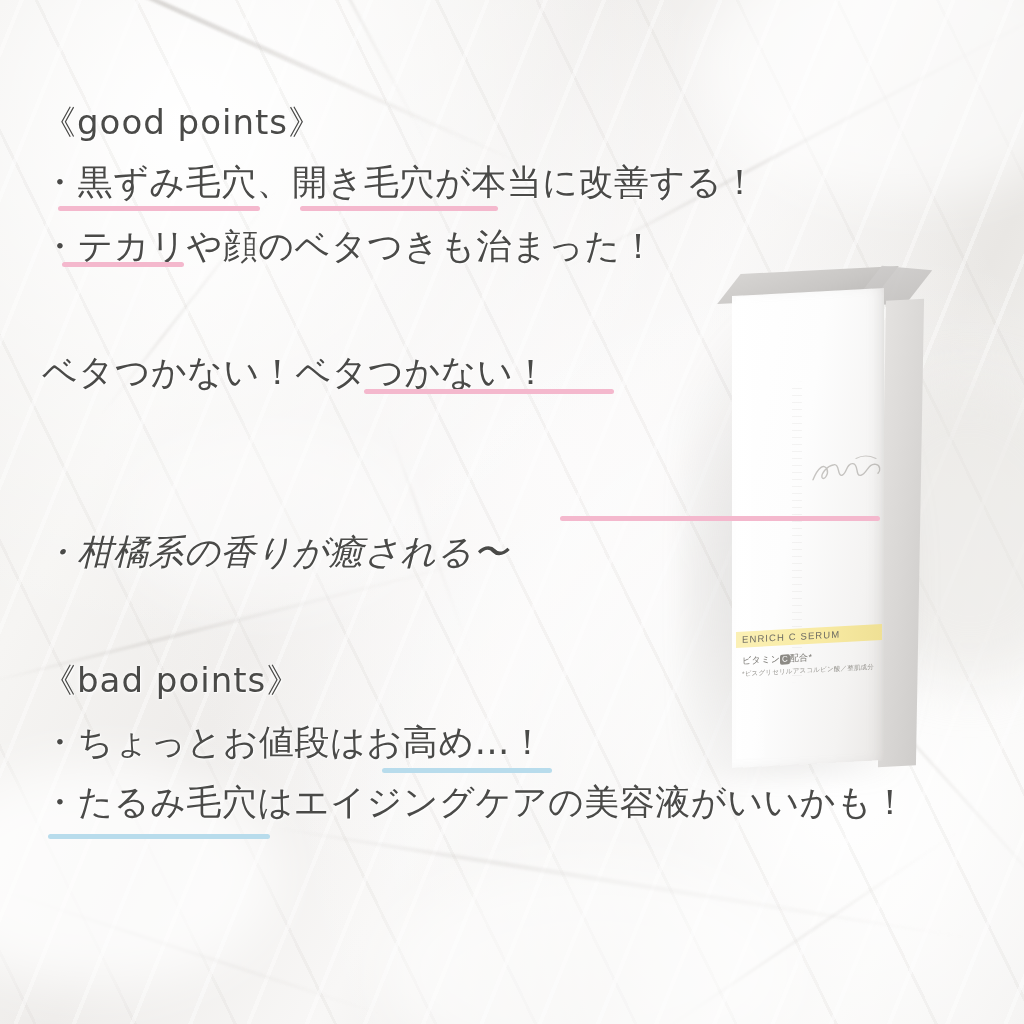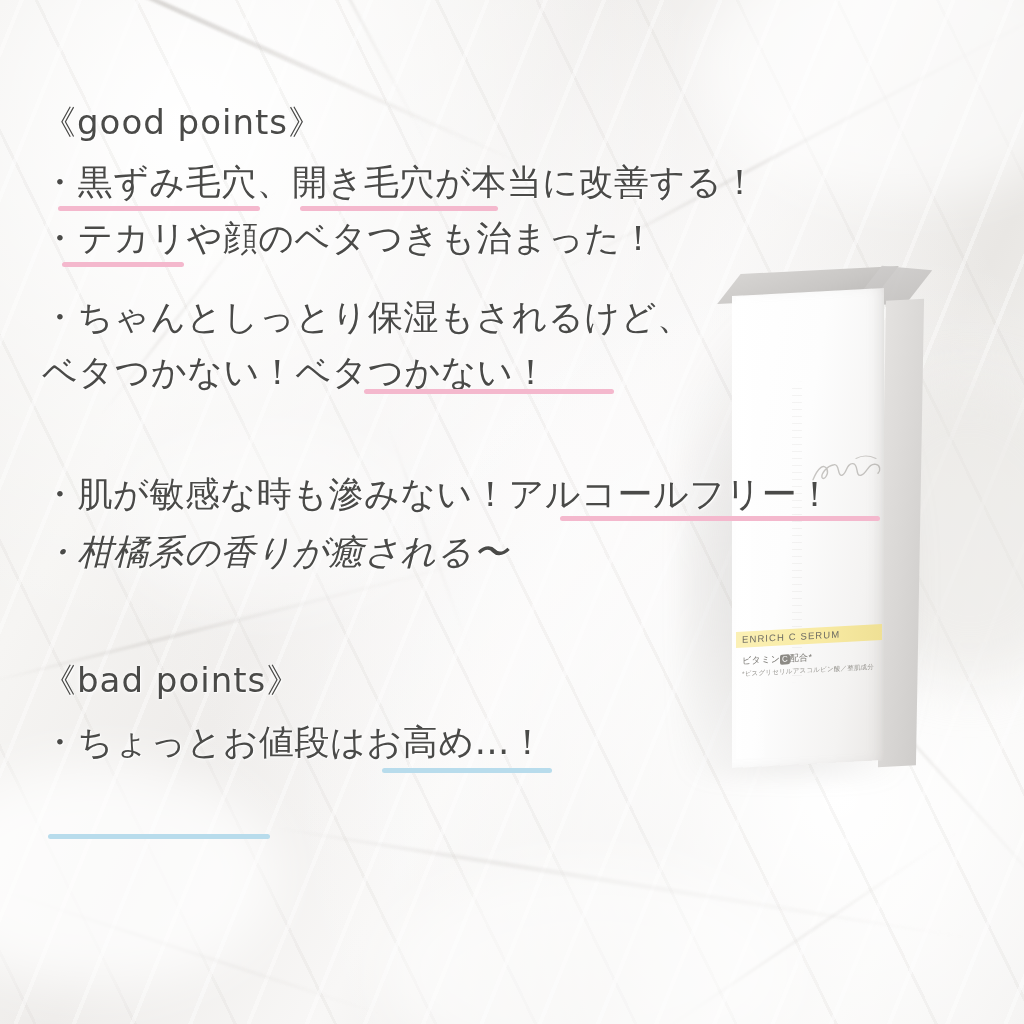--- a/index.html
+++ b/index.html
@@ -287,35 +287,34 @@
   </div>
 
   <div class="text-layer">
 
     <div class="line heading" style="left:42px; top:100px;">《good points》</div>
 
     <div class="line" style="left:42px; top:160px;text-align:center;">・黒ずみ毛穴、開き毛穴が本当に改善する！</div>
     <div class="mark pink" style="left:58px; top:206px; width:202px; height:5px;"></div>
     <div class="mark pink" style="left:300px; top:206px; width:198px; height:5px;"></div>
 
-    <div class="line" style="left:42px; top:216px;text-align:right;">・テカリや顔のベタつきも治まった！</div>
+    <div class="line" style="left:42px; top:224px;text-align:right;">・テカリや顔のベタつきも治まった！</div>
     <div class="mark pink" style="left:62px; top:262px; width:122px; height:5px;"></div>
 
-    <div class="line" style="left:42px; top:295px;">・ちゃんとしっとり保湿もされるけど、</div>
 
     <div class="line" style="left:42px; top:350px;">ベタつかない！ベタつかない！</div>
     <div class="mark pink" style="left:364px; top:389px; width:250px; height:5px;"></div>
 
 
-    <div class="line" style="left:42px; top:472px;">・肌が敏感な時も滲みない！アルコールフリー！</div>
     <div class="mark pink" style="left:560px; top:516px; width:320px; height:5px;"></div>
 
     <div class="line" style="left:42px; top:530px;font-style:italic;">・柑橘系の香りが癒される〜</div>
 
     <div class="line" style="left:42px; top:720px;">・ちょっとお値段はお高め…！</div>
 
     <div class="line heading" style="left:42px; top:658px;">《bad points》</div>
     <div class="mark blue" style="left:382px; top:768px; width:170px; height:5px;"></div>
 
+    <div class="line" style="left:42px; top:780px;">・たるみ毛穴はエイジングケアの美容液がいいかも！</div>
     <div class="mark blue" style="left:48px; top:834px; width:222px; height:5px;"></div>
 
   </div>
 </div>
 
 </body></html>

